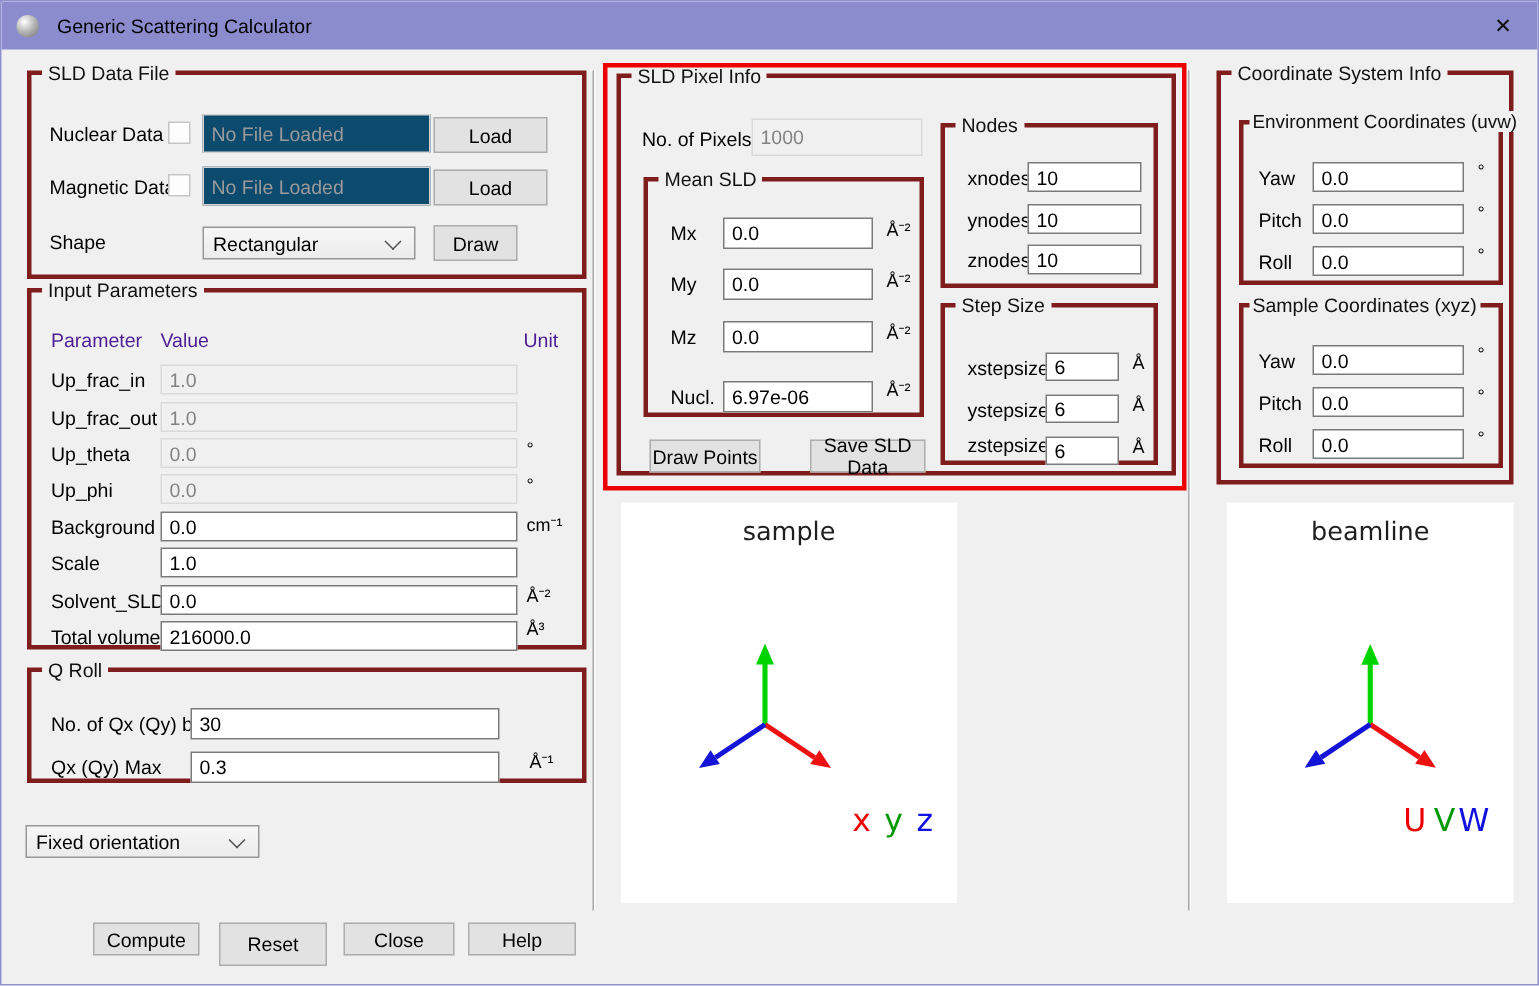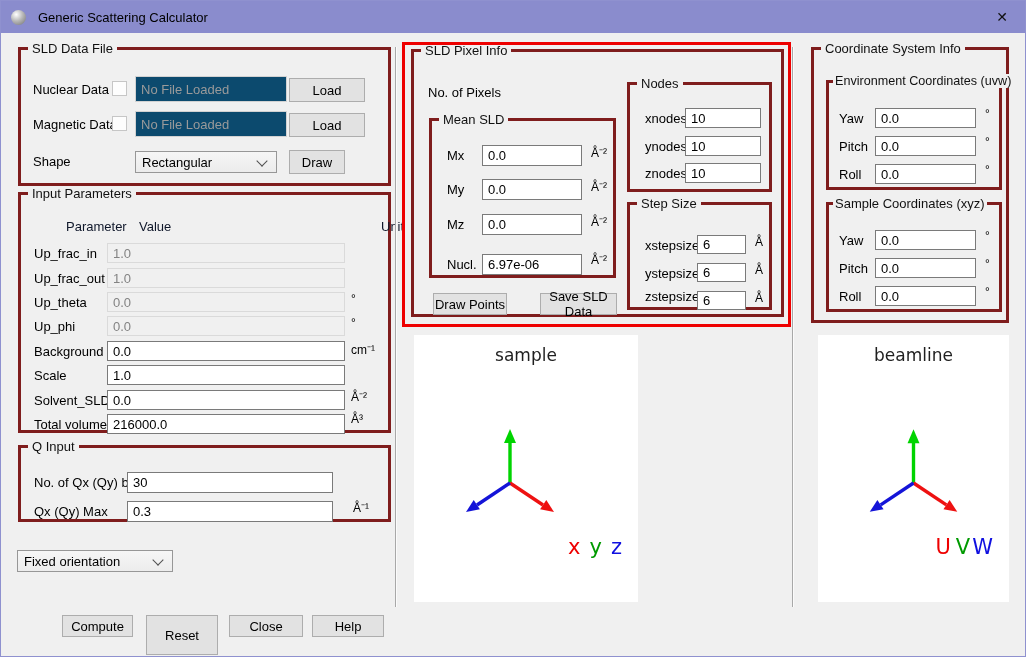--- a/index.html
+++ b/index.html
@@ -30,21 +30,21 @@
            padding-left:6px; cursor:pointer; }
   .chev { position:absolute; right:10px; top:5px; width:7px; height:7px;
           border-right:1.4px solid #505050; border-bottom:1.4px solid #505050;
           transform:rotate(45deg); }
   .vline { position:absolute; width:0; border-left:1px solid #a8a8a8; border-right:1px solid #fbfbfb; }
   .hl { position:absolute; border:3px solid #ee0000; box-sizing:border-box; pointer-events:none; z-index:5; }
   .panel { position:absolute; width:191px; height:267px; background:#ffffff; z-index:2;
            font-family:"DejaVu Sans", sans-serif; }
   .ptitle { position:absolute; top:10px; left:0; width:100%; text-align:center; font-size:17px; color:#1f1f1f; }
   .axes-labels { position:absolute; top:200px; right:16px; display:flex; gap:9px; font-size:21px; }
-  .hdr { position:absolute; font-size:13px; color:#0f172a; white-space:nowrap;margin-left:32px; }
+  .hdr { position:absolute; font-size:13px; color:#4c1d95; white-space:nowrap; }
 </style>
 </head>
 <body>
 
 <div class="window">
 
   <div class="titlebar" style="background-color: rgb(138, 140, 205);">
     <span class="app-icon"></span>
     <span class="wtitle">Generic Scattering Calculator</span>
     <span class="close">✕</span>
@@ -100,44 +100,45 @@
     <span class="lbl" style="left:13px;top:198px">Solvent_SLD</span>
     <input class="tb" style="left: 86px; top: 195px; width: 238px; height: 20px;" value="0.0">
     <span class="unit" style="left:330px;top:193px">Å⁻²</span>
 
     <span class="lbl" style="left:13px;top:222px">Total volume</span>
     <input class="tb" style="left: 86px; top: 219px; width: 238px; height: 20px;" value="216000.0">
     <span class="unit" style="left:330px;top:217px">Å³</span>
   </div>
 
   <div class="gb" style="left:17px;top:444px;width:373px;height:77px">
-    <span class="lg">Q Input</span>
+    <span class="lg">Q Roll</span>
     <span class="lbl" style="left:13px;top:27px">No. of Qx (Qy) bins</span>
     <input class="tb" style="left: 106px; top: 24px; width: 206px; height: 21px;" value="30">
     <span class="lbl" style="left:13px;top:56px">Qx (Qy) Max</span>
     <input class="tb" style="left: 106px; top: 53px; width: 206px; height: 21px;" value="0.3">
     <span class="unit" style="left:332px;top:51px">Å⁻¹</span>
   </div>
 
   <div class="combo" style="left:16px;top:549px;width:156px;height:22px">
     <span>Fixed orientation</span>
     <span class="chev"></span>
   </div>
 
   <div class="btn" style="left:61px;top:614px;width:71px;height:22px">Compute</div>
-  <div class="btn" style="left:145px;top:614px;width:72px;height:40px">Reset</div>
+  <div class="btn" style="left:145px;top:614px;width:72px;height:29px">Reset</div>
   <div class="btn" style="left:228px;top:614px;width:74px;height:22px">Close</div>
   <div class="btn" style="left:311px;top:614px;width:72px;height:22px">Help</div>
 
   <div class="vline" style="left:394px;top:46px;height:560px"></div>
   <div class="vline" style="left:791px;top:46px;height:560px"></div>
 
   <div class="gb" style="left:410px;top:48px;width:373px;height:268px;z-index:3">
     <span class="lg">SLD Pixel Info</span>
     <span class="lbl" style="left:14px;top:33px">No. of Pixels</span>
+    <input class="tb dim" style="left: 87px; top: 27px; width: 114px; height: 25px;" value="1000">
 
     <div class="gb" style="left:15px;top:66px;width:187px;height:160px">
       <span class="lg">Mean SLD</span>
       <span class="lbl" style="left:15px;top:27px">Mx</span>
       <input class="tb" style="left: 50px; top: 24px; width: 100px; height: 21px;" value="0.0">
       <span class="unit" style="left:159px;top:23px">Å⁻²</span>
 
       <span class="lbl" style="left:15px;top:61px">My</span>
       <input class="tb" style="left: 50px; top: 58px; width: 100px; height: 21px;" value="0.0">
       <span class="unit" style="left:159px;top:57px">Å⁻²</span>

